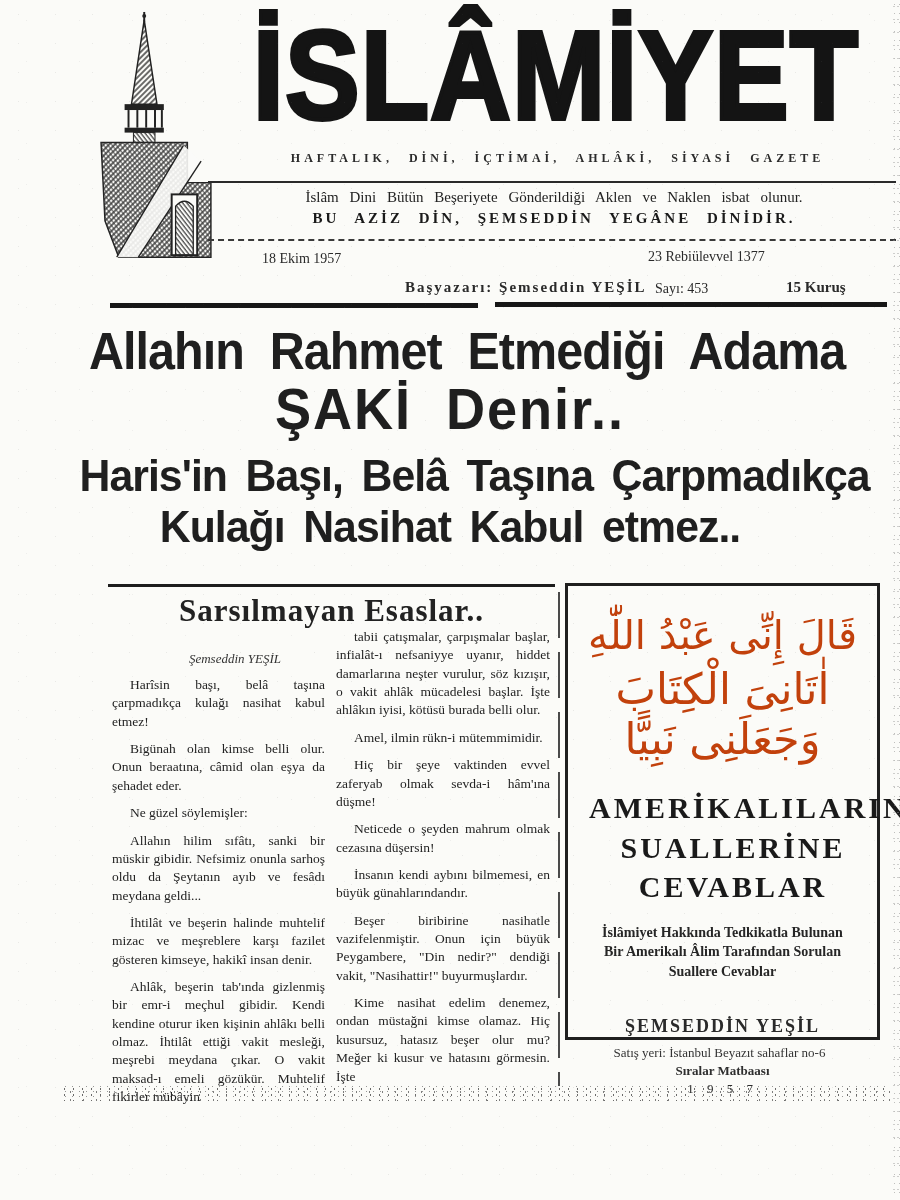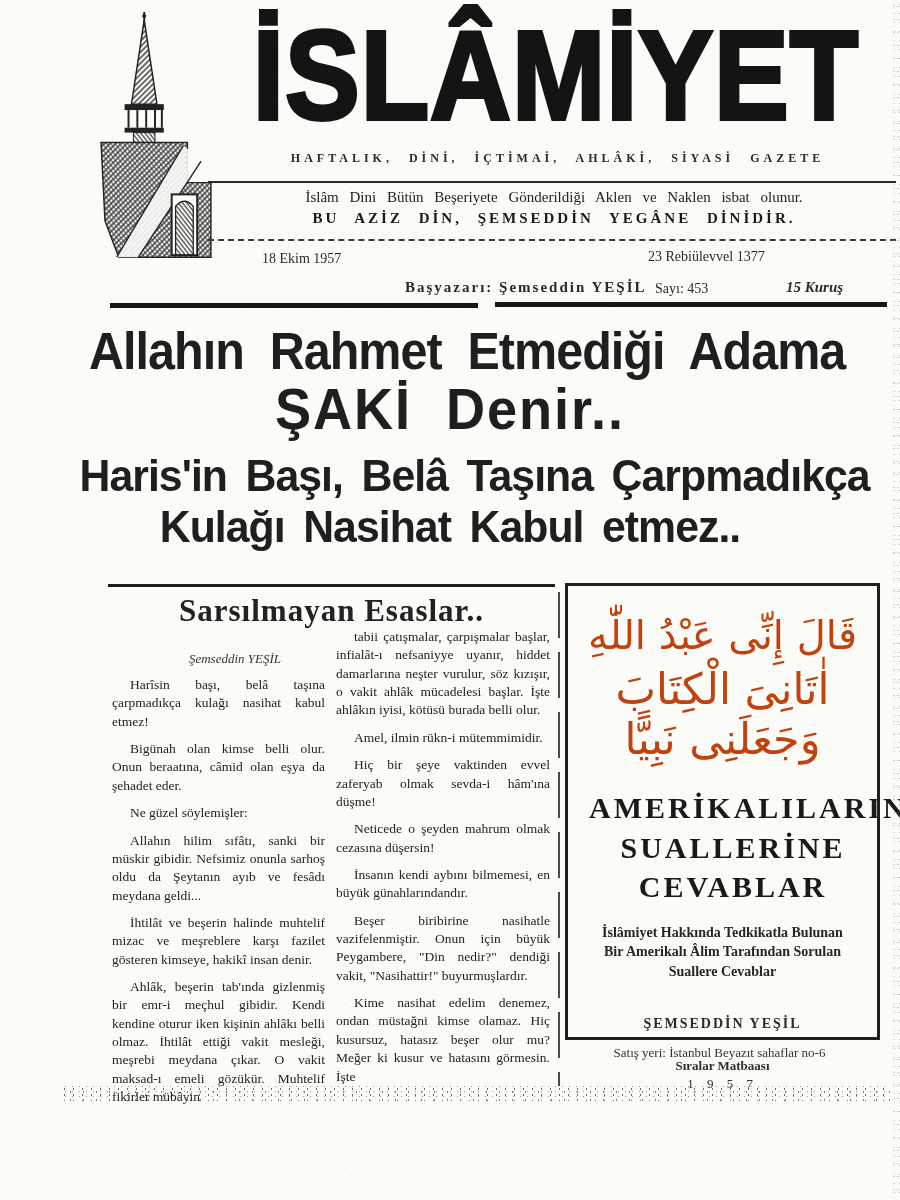--- a/index.html
+++ b/index.html
@@ -44,21 +44,21 @@
   .vdivider{left:558px;top:592px;width:2px;height:494px;
     background:repeating-linear-gradient(180deg,#4a4a4a 0 46px,transparent 46px 60px);}
   
   .ad-box{left:565px;top:583px;width:309px;height:451px;border:3px solid #1f1f1f;text-align:center;}
   .calligraphy{direction:rtl;font-family:"DejaVu Sans",sans-serif;color:#c2410c;}
   .cal1{margin-top:26px;font-size:40px;}
   .cal2{margin-top:6px;font-size:43px;}
   .ad-title{font-family:"Liberation Serif",serif;font-weight:700;font-size:30px;letter-spacing:3px;
     line-height:1.32;color:#1a1a1a;margin-top:24px;margin-left:21px;}
   .ad-desc{font-size:14px;font-weight:700;line-height:1.4;color:#262626;margin:16px 14px 0 14px;}
-  .ad-author{font-size:14px;font-weight:700;letter-spacing:2px;color:#2a2a2a;margin-top:34px;}
+  .ad-author{font-size:18px;font-weight:700;letter-spacing:2px;color:#2a2a2a;margin-top:34px;}
   .ad-pub{font-size:13px;font-weight:700;color:#2e2e2e;margin-top:26px;}
   .ad-year{font-size:13px;font-weight:400;letter-spacing:5px;color:#2e2e2e;margin-top:2px;}
   .sales-note{left:565px;top:1045px;width:309px;text-align:center;font-size:13px;color:#333;white-space:nowrap;}
   
   .noise-band{left:60px;top:1086px;width:830px;height:15px;opacity:.75;
     background-image:radial-gradient(circle,#3a3a3a .8px,transparent 1px),
       radial-gradient(circle,#555 .6px,transparent .9px),
       radial-gradient(circle,#777 .7px,transparent 1px);
     background-size:9px 6px,13px 8px,7px 5px;background-position:0 0,4px 2px,2px 3px;}
   .edge-noise{right:0;top:0;width:8px;height:1200px;opacity:.45;
@@ -107,21 +107,21 @@
 
   <div class="abs rule-thin" style="left:208px;top:181px;width:688px;"></div>
   <div class="abs motto1">İslâm Dini Bütün Beşeriyete Gönderildiği Aklen ve Naklen isbat olunur.</div>
   <div class="abs motto2">BU AZİZ DİN, ŞEMSEDDİN YEGÂNE DİNİDİR.</div>
   <div class="abs rule-dashed" style="left:208px;top:239px;width:688px;"></div>
 
   <div class="abs dl" style="left:262px;top:251px;">18 Ekim 1957</div>
   <div class="abs dl" style="left:648px;top:249px;">23 Rebiülevvel 1377</div>
   <div class="abs dl dl-editor" style="left:405px;top:279px;font-weight:700;">Başyazarı: Şemseddin YEŞİL</div>
   <div class="abs dl" style="left:655px;top:281px;">Sayı: 453</div>
-  <div class="abs dl" style="left:786px;top:279px;font-weight:700;font-size:15px;font-style:italic;">15 Kuruş</div>
+  <div class="abs dl" style="left:786px;top:279px;font-weight:700;font-size:15px;">15 Kuruş</div>
 
   <div class="abs rule-thick" style="left:110px;top:303px;width:368px;"></div>
   <div class="abs rule-thick" style="left:495px;top:302px;width:392px;"></div>
 
   <div class="abs headline h1a">Allahın Rahmet Etmediği Adama</div>
   <div class="abs headline h1b">ŞAKİ Denir..</div>
   <div class="abs headline h2a">Haris'in Başı, Belâ Taşına Çarpmadıkça</div>
   <div class="abs headline h2b">Kulağı Nasihat Kabul etmez..</div>
 
   <div class="abs article-rule"></div>

